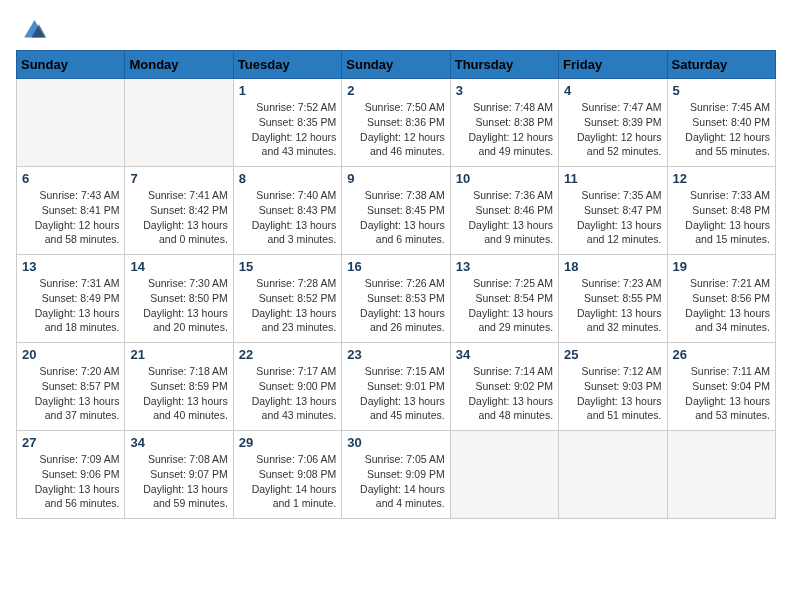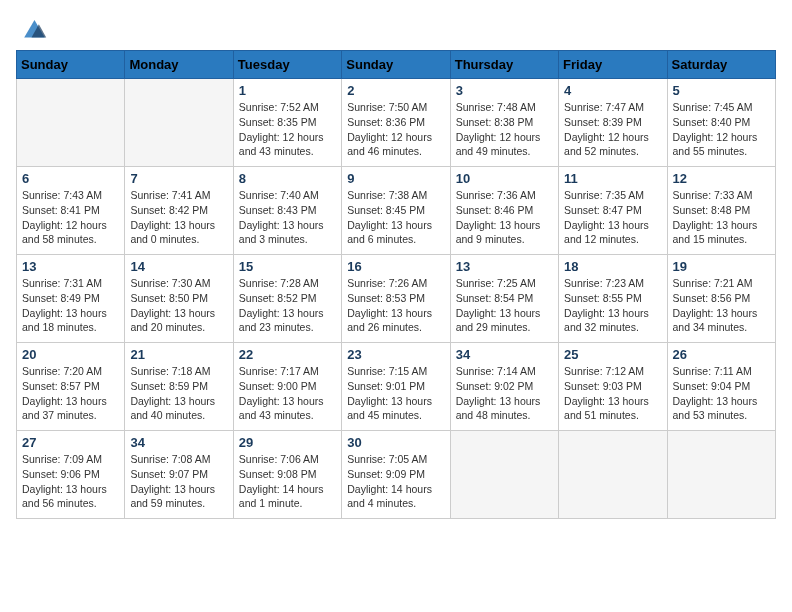--- a/index.html
+++ b/index.html
@@ -77,20 +77,21 @@
       font-size: 13px;
       font-weight: bold;
       color: #1a3a5c;
       display: block;
       margin-bottom: 2px;
     }
     .cell-text {
       font-size: 10.5px;
       line-height: 1.4;
       color: #333;
+      text-align: right;
     }
     tr.week-row td {
       height: 88px;
     }
   </style>
 </head>
 <body>
 
 <div class="header">
   <div class="logo">

